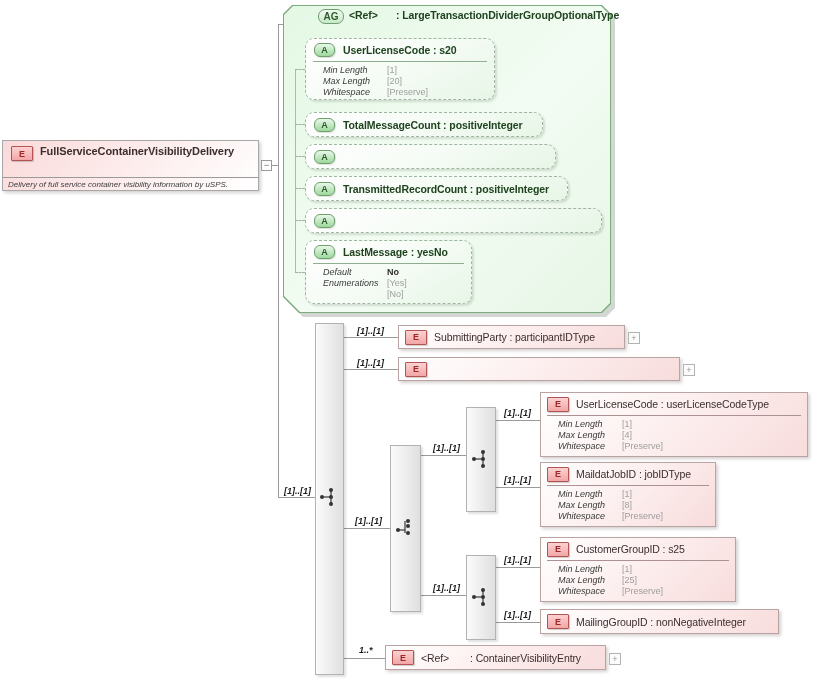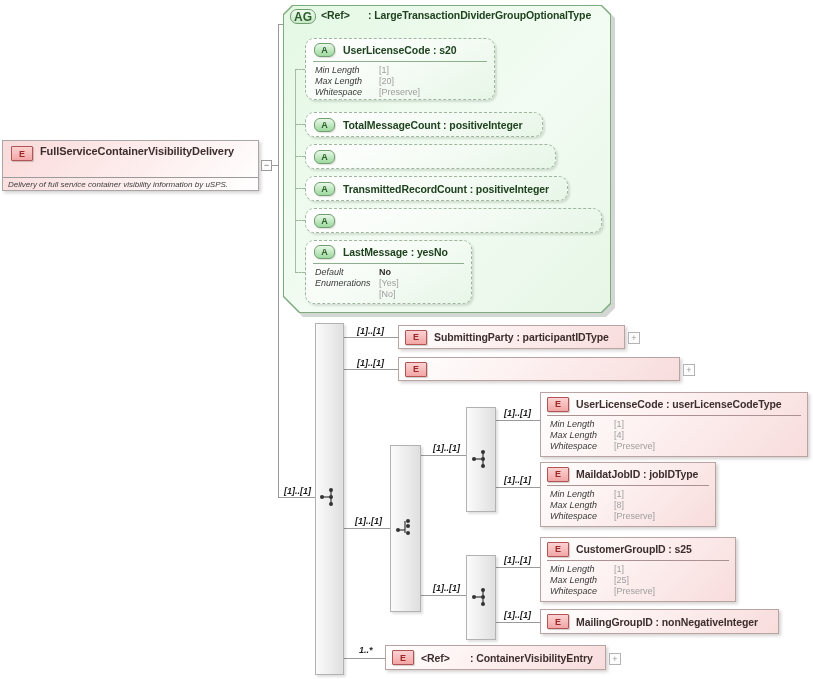--- a/index.html
+++ b/index.html
@@ -9,27 +9,27 @@
   .hl{position:absolute;height:1px;background:#9a9a9a;}
   .vl{position:absolute;width:1px;background:#9a9a9a;}
   .stub{position:absolute;height:0;border-top:1px dashed #9cb39c;}
   .avl{position:absolute;width:0;border-left:1px solid #a8bda8;}
   
   .ebox{position:absolute;border:1px solid #b9a4a4;box-sizing:border-box;
         background:linear-gradient(135deg,#ffffff 0%,#fdf0f0 45%,#f8dcdc 100%);
         box-shadow:2px 2px 3px rgba(110,95,95,0.28);}
   .ehead{display:flex;align-items:center;gap:7px;padding:0 6px;height:22px;white-space:nowrap;}
   .ehead.fill{height:100%;}
-  .etitle{font-size:10.5px;font-weight:bold;color:#3d2e2e;letter-spacing:-0.1px;}
+  .etitle{font-size:10.5px;font-weight:normal;color:#3d2e2e;letter-spacing:-0.1px;}
   .badge-e{flex:0 0 auto;width:20px;height:13px;border:1px solid #b25454;border-radius:1px;
         background:linear-gradient(180deg,#fcd2d2,#f2a6a6);color:#9c2828;font-size:9px;font-weight:bold;
         display:flex;align-items:center;justify-content:center;box-shadow:1px 1px 1px rgba(0,0,0,0.18);}
   .esep{border-top:1px solid #ab9191;margin:0 6px;}
   
-  .facets{padding:3px 0 0 9px;}
+  .facets{padding:3px 0 0 9px;margin-left:8px;}
   .frow{display:flex;line-height:11px;}
   .flabel{width:64px;flex:0 0 auto;font-size:9px;font-style:italic;color:#3a3a3a;}
   .fvalue{font-size:9px;color:#9e9e9e;}
   .fvalue.strong{color:#2e2e2e;font-weight:bold;}
   
   .rootbox{background:linear-gradient(135deg,#fadada 0%,#fdeaea 45%,#ffffff 100%);
         border:1px solid #a8a8a8;}
   .rtitle{font-size:11px;font-weight:bold;color:#3d2e2e;line-height:1.12;word-break:break-all;
         letter-spacing:-0.1px;}
   .annot{border-top:1px solid #9a9a9a;margin:0;padding:2px 5px 0 5px;font-size:8px;font-style:italic;
@@ -39,22 +39,22 @@
         clip-path:polygon(9px 0,calc(100% - 9px) 0,100% 9px,100% calc(100% - 9px),
         calc(100% - 9px) 100%,16px 100%,0 calc(100% - 16px),0 9px);}
   .agshadow{background:rgba(140,150,140,0.38);}
   .agborder{background:#7dab7d;}
   .agfill{position:absolute;inset:1px;
         clip-path:polygon(9px 0,calc(100% - 9px) 0,100% 9px,100% calc(100% - 9px),
         calc(100% - 9px) 100%,16px 100%,0 calc(100% - 16px),0 9px);
         background:linear-gradient(135deg,#e4f8e4 0%,#f3fcf3 55%,#e6f6e6 100%);}
   .aghead{position:absolute;display:flex;align-items:flex-start;gap:5px;}
   .badge-ag{flex:0 0 auto;min-width:20px;height:13px;padding:0 2px;border:1px solid #6f9e6f;border-radius:7px;
-        background:linear-gradient(180deg,#f0fbf0,#c8e9c8);color:#2c5c2c;font-size:12px;font-weight:bold;
-        display:flex;align-items:center;justify-content:center;}
+        background:linear-gradient(180deg,#f0fbf0,#c8e9c8);color:#2c5c2c;font-size:10px;font-weight:bold;
+        display:flex;align-items:center;justify-content:center;margin-left:28px;}
   .gtitle{font-size:10.5px;font-weight:bold;color:#1f421f;letter-spacing:-0.1px;}
   .gref{width:42px;flex:0 0 auto;}
   .gtype{width:232px;word-break:break-all;line-height:1.25;}
   
   .abox{position:absolute;border:1px dashed #9fb59f;border-radius:9px;box-sizing:border-box;
         background:linear-gradient(150deg,#ffffff 0%,#f4fbf4 55%,#e7f6e7 100%);
         box-shadow:2px 2px 2px rgba(120,140,120,0.25);}
   .ahead{display:flex;align-items:center;gap:8px;padding:0 8px;height:22px;white-space:nowrap;}
   .ahead.fill{height:100%;}
   .atitle{font-size:10.5px;font-weight:bold;color:#1f421f;letter-spacing:-0.1px;}

